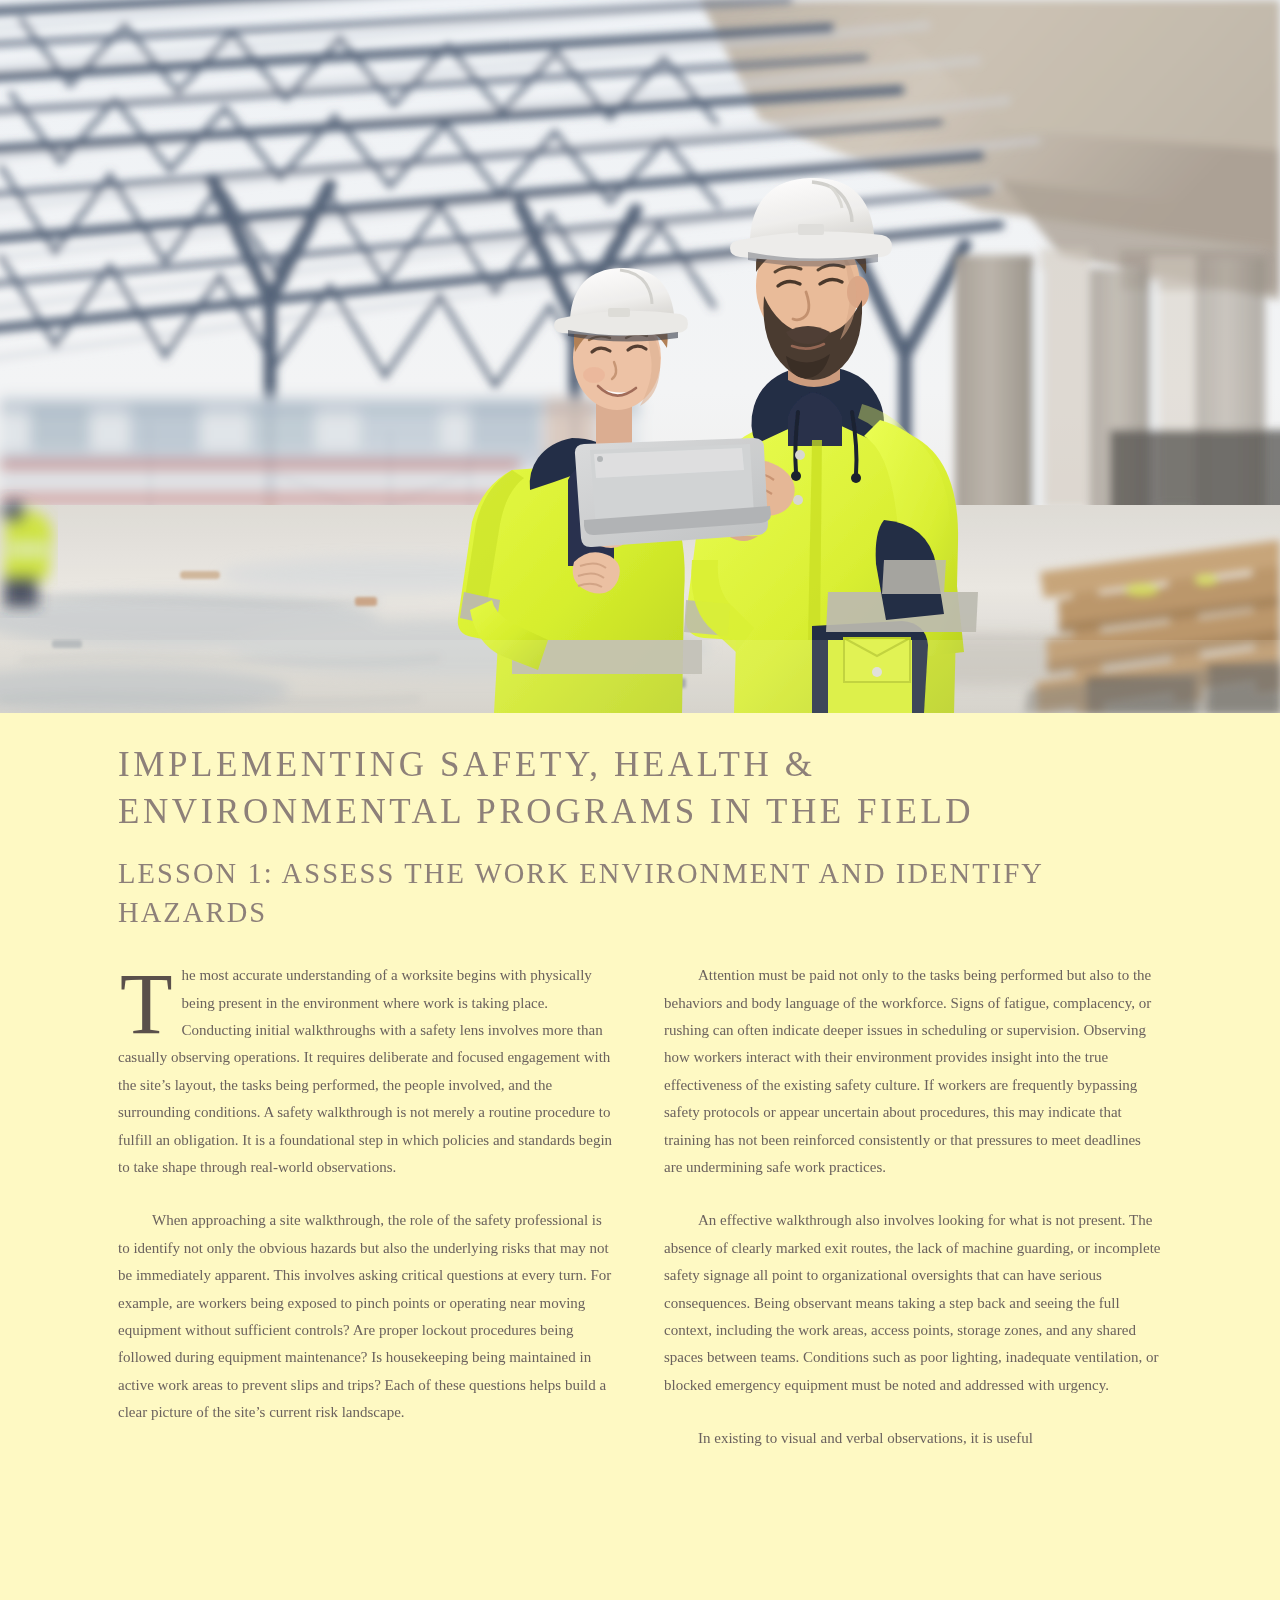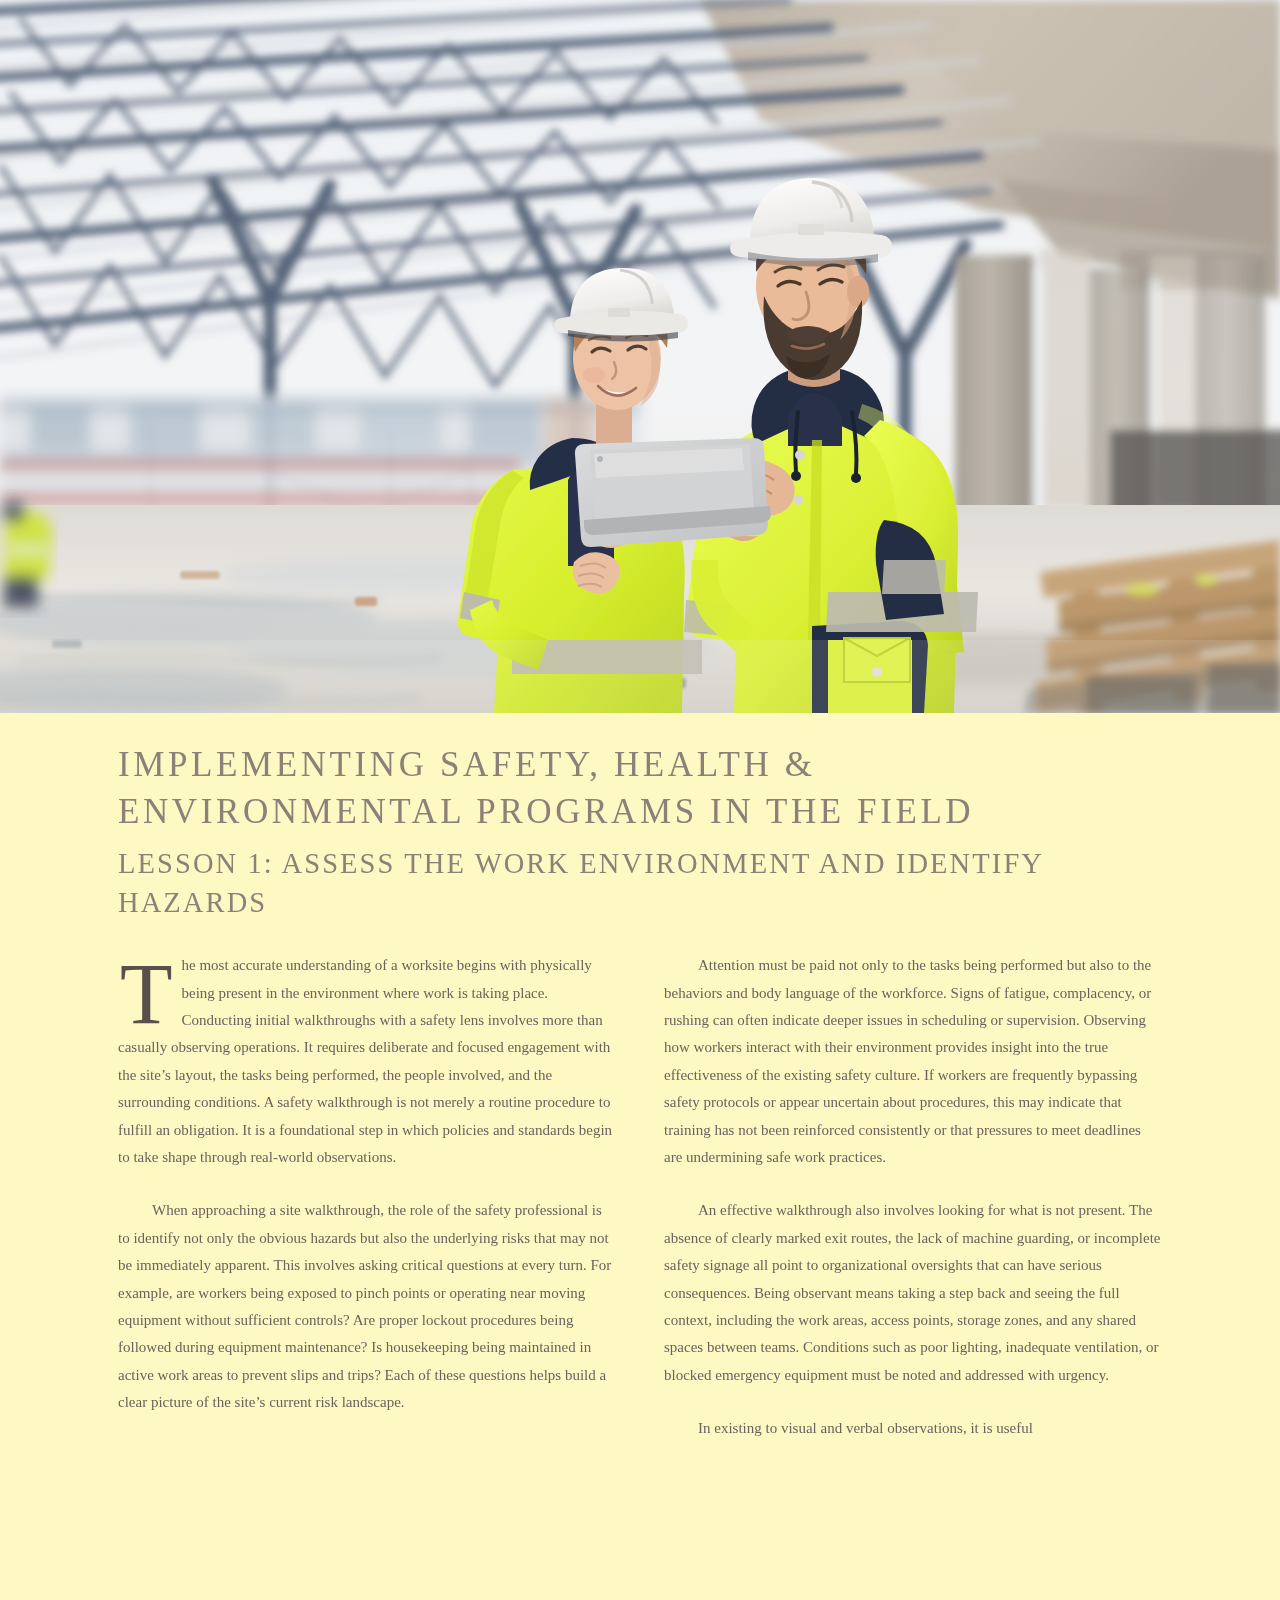--- a/index.html
+++ b/index.html
@@ -63,21 +63,21 @@
   }
 
   .subtitle {
     font-family: "Liberation Serif", "DejaVu Serif", serif;
     font-size: 28.5px;
     line-height: 1.38;
     letter-spacing: 2.1px;
     color: #8d8079;
     font-weight: 400;
     text-transform: uppercase;
-    margin-top: 8px;
+    margin-top: 18px;
     max-width: 1020px;
   }
 
   .columns {
     margin-top: 30px;
     display: flex;
     gap: 48px;
     width: 1044px;
   }
 

